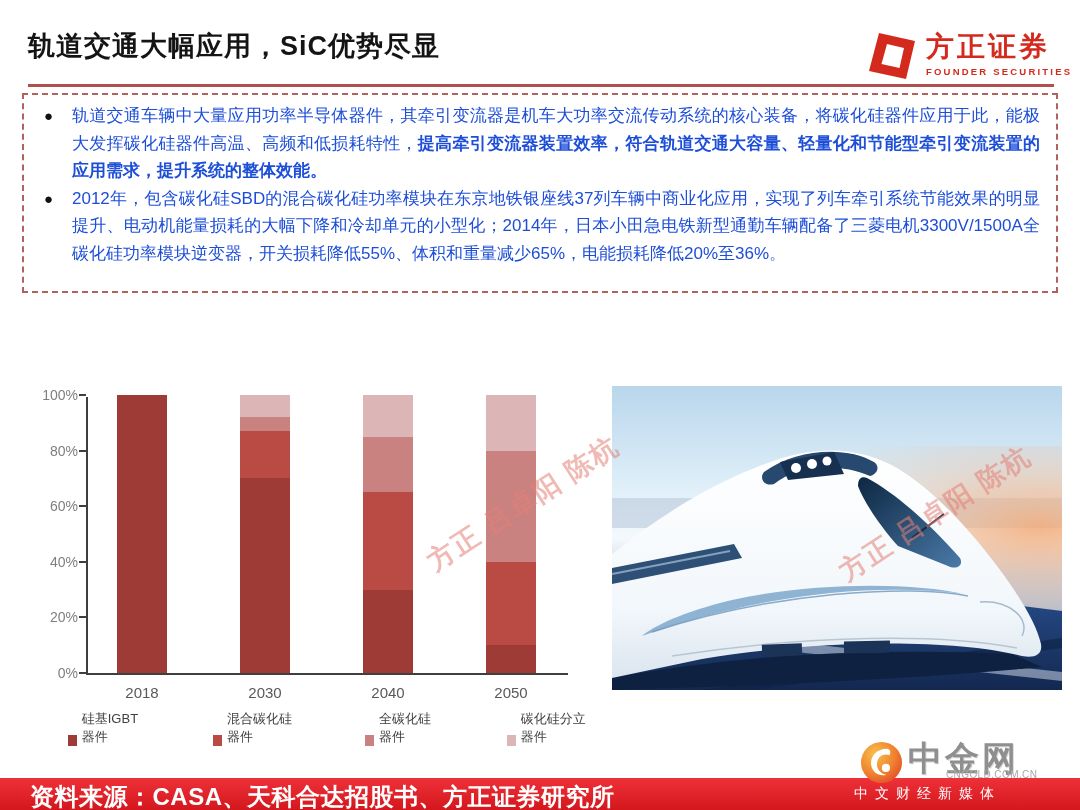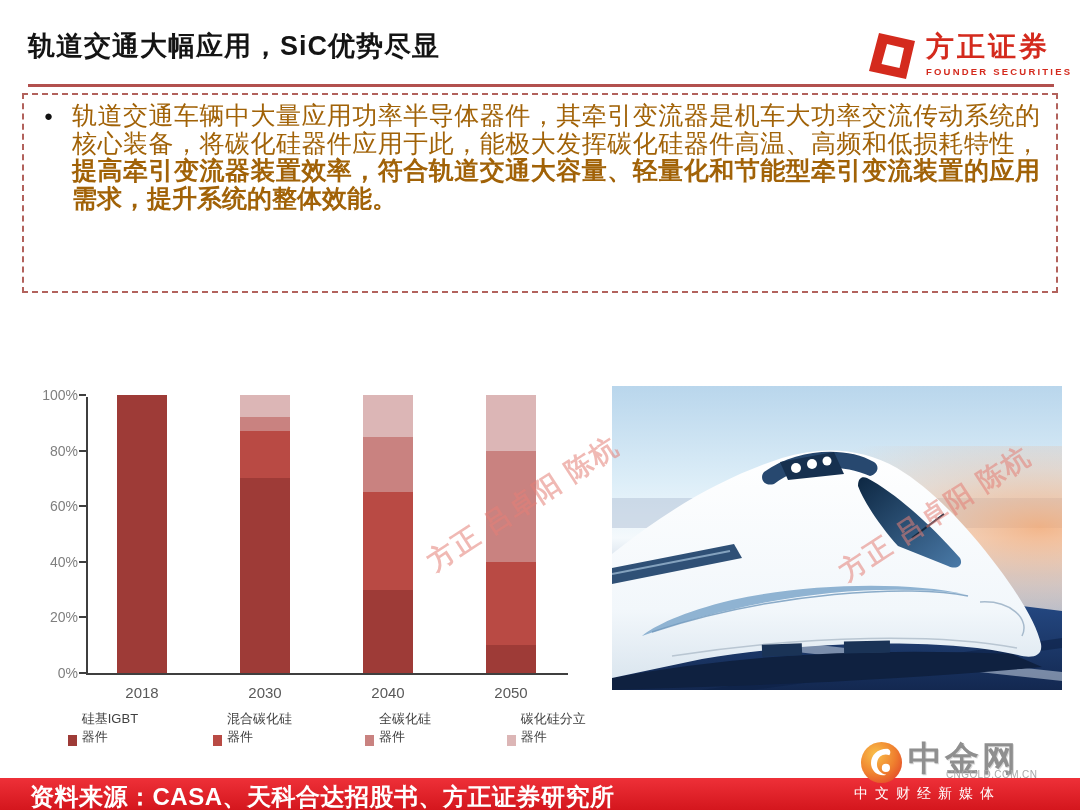--- a/index.html
+++ b/index.html
@@ -11,21 +11,21 @@
   .page-title { position:absolute; left:28px; top:28px; font-size:27px; font-weight:bold; color:#141414; letter-spacing:1px; }
   .title-rule { position:absolute; left:28px; top:84px; width:1026px; height:3px; background:#b2504e; }
   .founder-logo { position:absolute; left:866px; top:30px; display:flex; align-items:flex-start; }
   .founder-icon { width:52px; height:52px; margin-right:8px; }
   .founder-name { font-size:28px; font-weight:bold; color:#d42a1d; letter-spacing:3px; line-height:34px;font-family:Liberation Serif, serif; }
   .founder-sub { font-size:9.5px; font-weight:bold; color:#d42a1d; letter-spacing:2.2px; margin-top:2px; }
 
   
   .bullet-box { position:absolute; left:22px; top:93px; width:1036px; height:200px; border:2px dashed #b2625c; padding:7px 16px 6px 16px; }
   .bullet-list { list-style:none; }
-  .bullet-list li { position:relative; padding-left:32px; font-size:25px; line-height:27.5px; color:#a16207; text-align:justify; }
+  .bullet-list li { position:relative; padding-left:32px; font-size:17px; line-height:27.5px; color:#1d4ed8; text-align:justify; }
   .bullet-list li::before { content:"●"; position:absolute; left:4px; top:0; font-size:15px; color:#111; }
   .bullet-list b { font-weight:bold; }
 
   
   .section-banner { position:absolute; left:22px; top:317px; height:41px; line-height:41px; background:#c0504d; color:#fff; font-size:23px; font-weight:bold; border-radius:8px; padding:0 22px; letter-spacing:1px; box-shadow:0 1px 2px rgba(0,0,0,.15); }
 
   
   .chart { position:absolute; left:28px; top:388px; width:565px; height:355px; }
   .chart-plot { position:absolute; left:58px; top:9px; width:482px; height:278px; border-left:2px solid #3f3f3f; border-bottom:2px solid #3f3f3f; }
   .ytick-label { position:absolute; right:100%; margin-right:10px; width:52px; text-align:right; font-size:14px; color:#7f7f7f; }
@@ -68,20 +68,21 @@
     </span>
     <span>
       <div class="founder-name">方正证券</div>
       <div class="founder-sub">FOUNDER SECURITIES</div>
     </span>
   </div>
 
   <div class="bullet-box">
     <ul class="bullet-list">
       <li><span>轨道交通车辆中大量应用功率半导体器件，其牵引变流器是机车大功率交流传动系统的核心装备，将碳化硅器件应用于此，能极大发挥碳化硅器件高温、高频和低损耗特性，</span><b>提高牵引变流器装置效率，符合轨道交通大容量、轻量化和节能型牵引变流装置的应用需求，提升系统的整体效能。</b></li>
+      <li><span>2012年，包含碳化硅SBD的混合碳化硅功率模块在东京地铁银座线37列车辆中商业化应用，实现了列车牵引系统节能效果的明显提升、电动机能量损耗的大幅下降和冷却单元的小型化；2014年，日本小田急电铁新型通勤车辆配备了三菱电机3300V/1500A全碳化硅功率模块逆变器，开关损耗降低55%、体积和重量减少65%，电能损耗降低20%至36%。</span><b></b></li>
     </ul>
   </div>
 
 
   <div class="chart">
     <div class="chart-plot">
         <div class="ytick-label" style="bottom: -8px;">0%</div>
         <div class="ytick-mark" style="bottom: -1px;"></div>
         <div class="ytick-label" style="bottom: 47.6px;">20%</div>
         <div class="ytick-mark" style="bottom: 54.6px;"></div>

